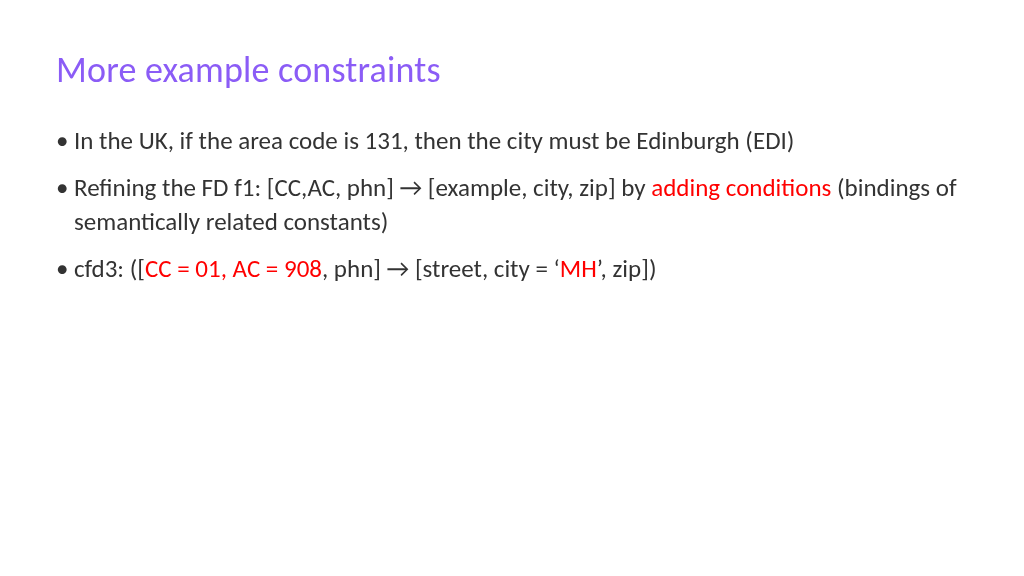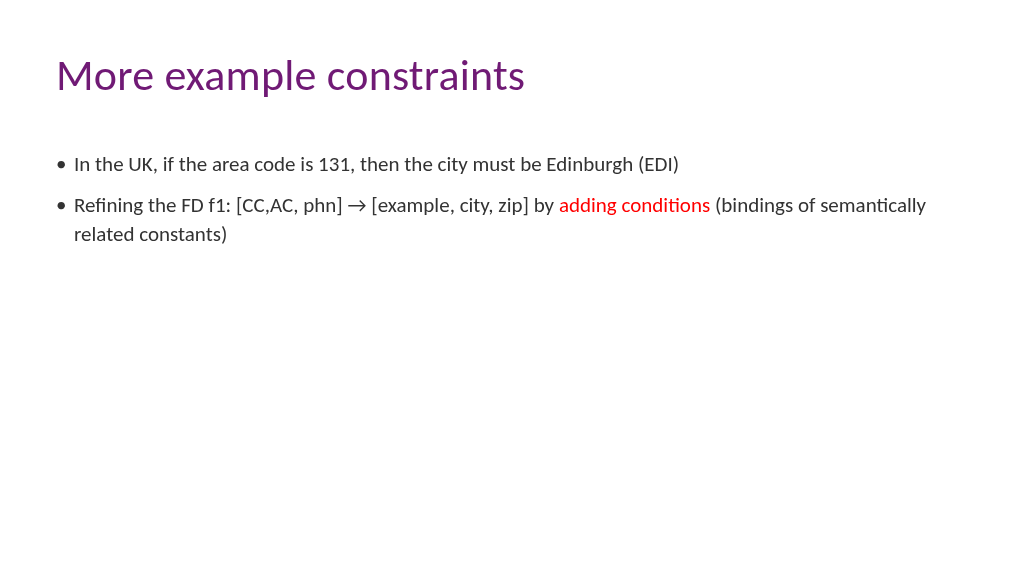--- a/index.html
+++ b/index.html
@@ -6,29 +6,29 @@
     body {
       width: 1024px;
       height: 576px;
       background: #ffffff;
       font-family: Calibri, "Segoe UI", Arial, sans-serif;
       color: #333333;
       padding: 48px 56px;
       overflow: hidden;
     }
     .title {
-      font-size: 44px;
+      font-size: 36px;
       font-weight: 400;
-      color: #701a75;
-      margin-bottom: 48px;
+      color: #8b5cf6;
+      margin-bottom: 32px;
       letter-spacing: 0.2px;
     }
     ul.bullets {
       list-style: none;
-      font-size: 21px;
+      font-size: 25px;
       line-height: 1.38;
       color: #333333;
     }
     ul.bullets > li {
       position: relative;
       padding-left: 18px;
       margin-bottom: 12px;
     }
     ul.bullets > li::before {
       content: "•";
@@ -44,13 +44,16 @@
 
 <h1 class="title">More example constraints</h1>
 
 <ul class="bullets">
   <li>
     <span>In the UK, if the area code is 131, then the city must be Edinburgh (EDI)</span>
   </li>
   <li>
     <span>Refining the FD f1: [CC,AC, phn] → [example, city, zip] by </span><span class="red">adding conditions</span><span> (bindings of semantically related constants)</span>
   </li>
+  <li>
+    <span>cfd3: ([</span><span class="red">CC = 01, AC = 908</span><span>, phn] → [street, city = ‘</span><span class="red">MH</span><span>’, zip])</span>
+  </li>
 </ul>
 
 </body></html>

